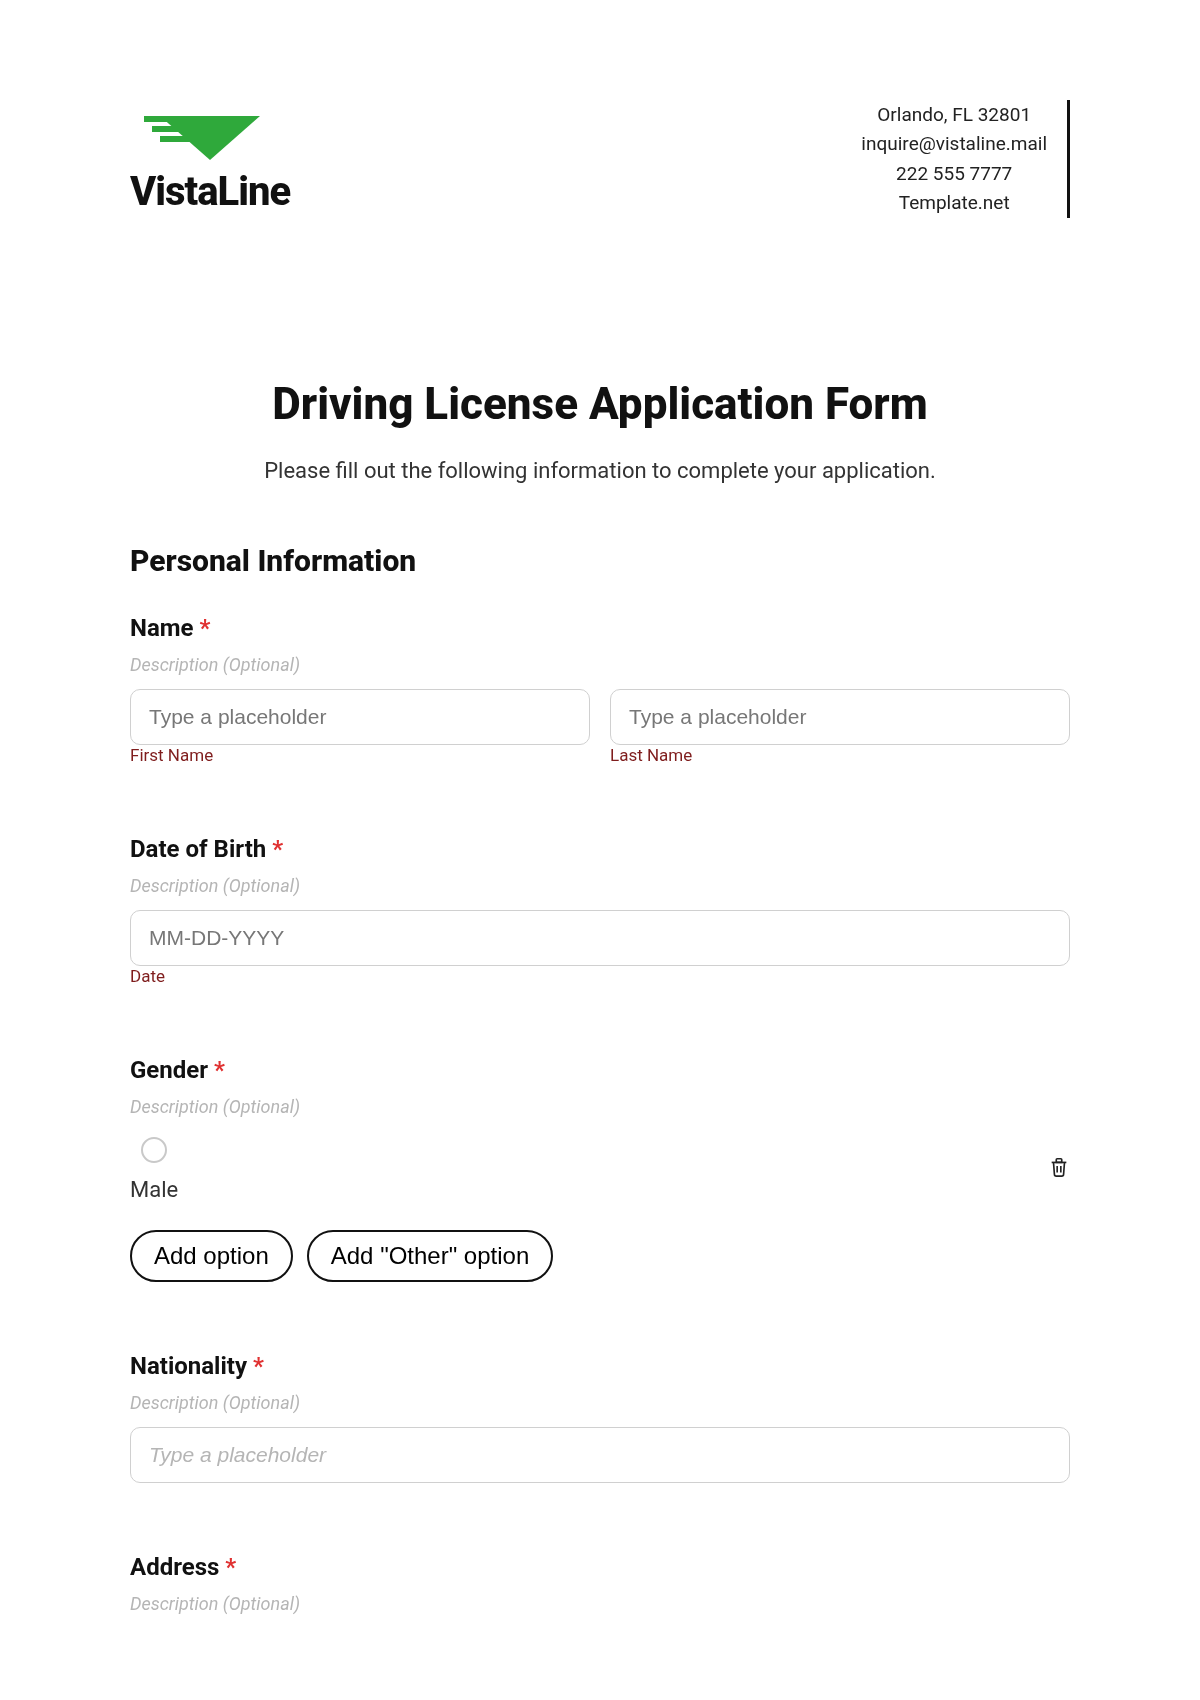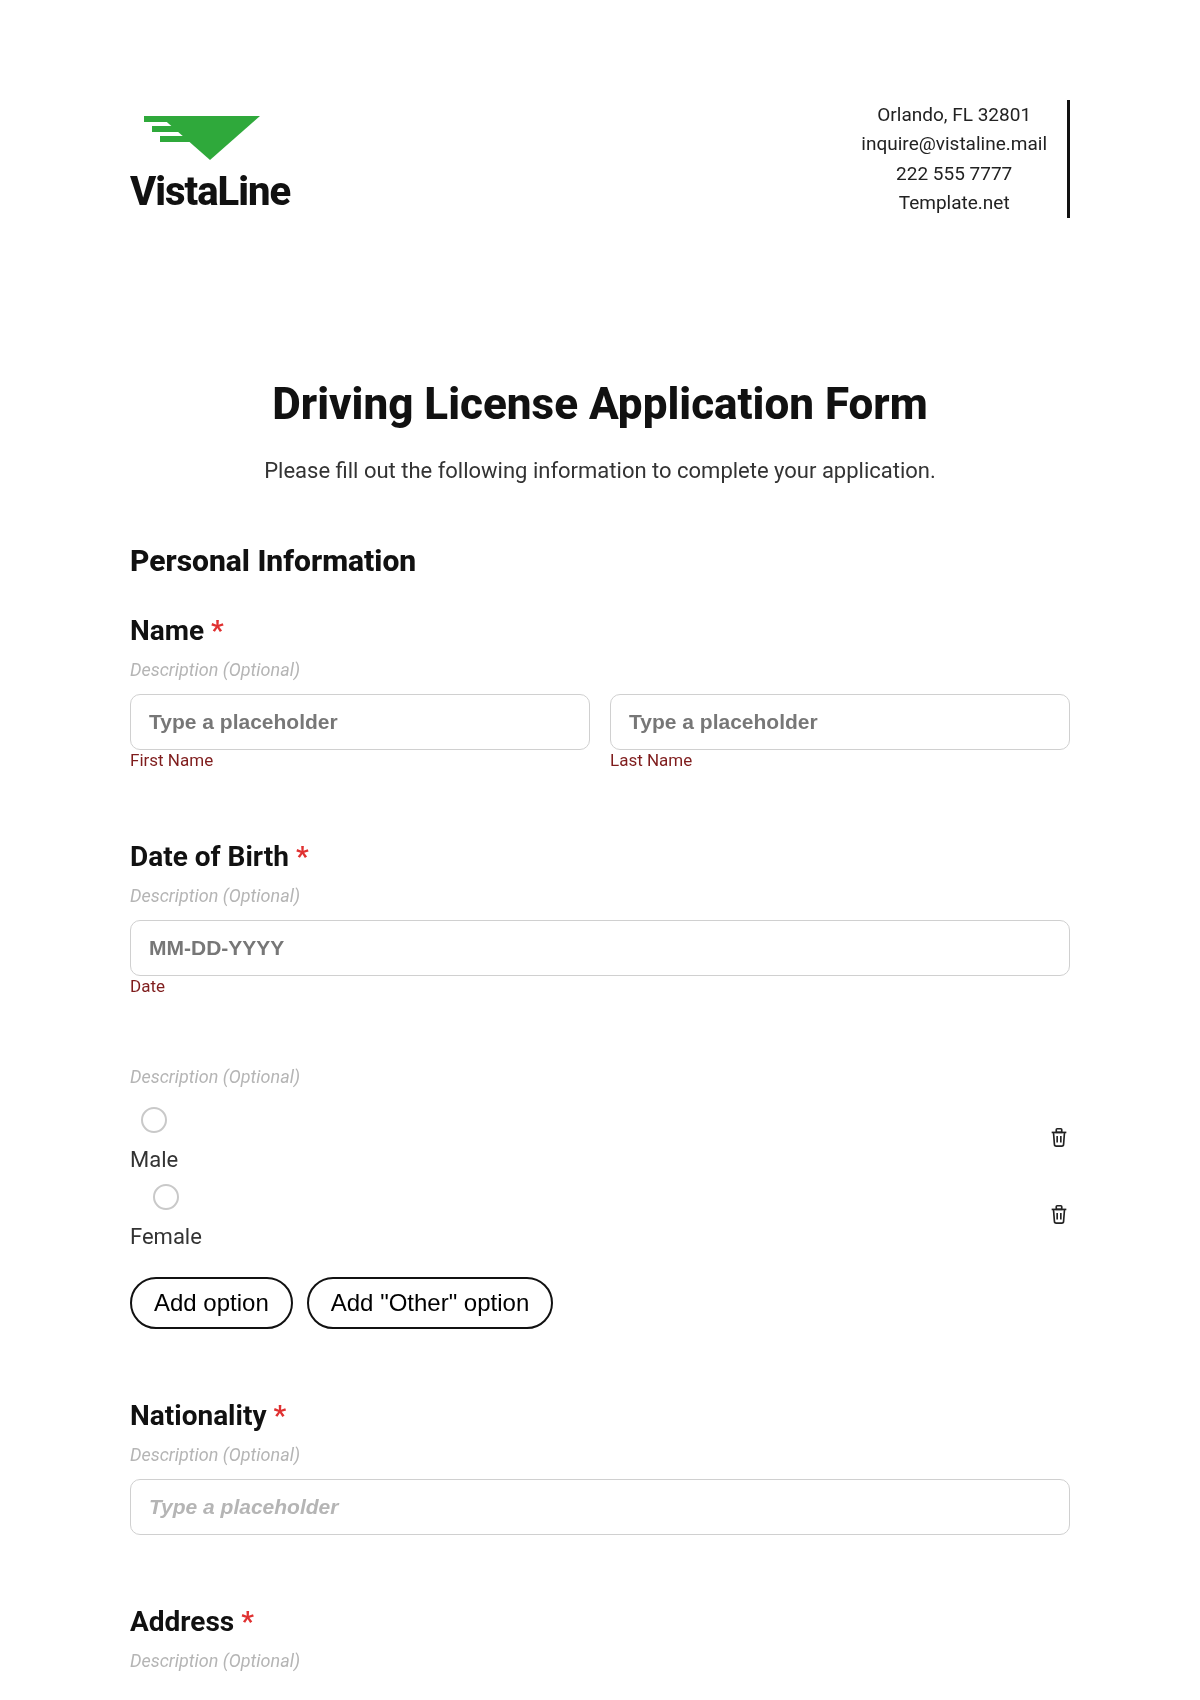--- a/index.html
+++ b/index.html
@@ -58,21 +58,21 @@
   }
   .section-title {
     font-size: 30px;
     font-weight: 800;
     margin-bottom: 36px;
   }
   .field-group {
     margin-bottom: 70px;
   }
   .field-label {
-    font-size: 28px;
+    font-size: 24px;
     font-weight: 700;
     margin-bottom: 12px;
   }
   .field-label .req { color: #e03131; }
   .field-desc {
     font-size: 18px;
     font-style: italic;
     color: #b5b5b5;
     margin-bottom: 14px;
   }
@@ -83,21 +83,20 @@
   .col { flex: 1; }
   .input {
     width: 100%;
     height: 56px;
     border: 1.5px solid #d0d0d0;
     border-radius: 10px;
     padding: 0 18px;
     font-size: 21px;
     color: #333;
     background: #fff;
-    font-weight: bold;
   }
   .input::placeholder { color: #777; }
   .input.soft::placeholder { color: #b5b5b5; font-style: italic; }
   .sublabel {
     font-size: 17px;
     color: #7f1d1d;
   }
   .radio-row {
     display: flex;
     align-items: center;
@@ -192,53 +191,42 @@
     <div class="field-label">
       <span>Date of Birth</span>
       <span class="req">*</span>
     </div>
     <div class="field-desc">Description (Optional)</div>
     <input class="input" type="text" placeholder="MM-DD-YYYY" style="">
     <div class="sublabel">Date</div>
   </div>
 
   <div class="field-group">
+    <div class="field-label">
+      <span>Gender</span>
+      <span class="req">*</span>
+    </div>
     <div class="field-desc">Description (Optional)</div>
 
     <div class="radio-row">
       <div class="radio-left">
         <span class="radio-dot"></span>
         <span class="radio-text">Male</span>
       </div>
       <span>
         <svg class="trash" viewBox="0 0 24 24" fill="none" stroke="currentColor" stroke-width="1.8">
           <path d="M4 7h16"></path>
             <path d="M10 3h4a1 1 0 0 1 1 1v3H9V4a1 1 0 0 1 1-1z"></path>
           <path d="M6 7l1 13a2 2 0 0 0 2 2h6a2 2 0 0 0 2-2l1-13"></path>
           <path d="M10 11v7"></path>
             <path d="M14 11v7"></path>
         </svg>
       </span>
     </div>
 
-    <div class="radio-row">
-      <div class="radio-left">
-        <span class="radio-dot"></span>
-        <span class="radio-text">Female</span>
-      </div>
-      <span>
-        <svg class="trash" viewBox="0 0 24 24" fill="none" stroke="currentColor" stroke-width="1.8">
-          <path d="M4 7h16"></path>
-            <path d="M10 3h4a1 1 0 0 1 1 1v3H9V4a1 1 0 0 1 1-1z"></path>
-          <path d="M6 7l1 13a2 2 0 0 0 2 2h6a2 2 0 0 0 2-2l1-13"></path>
-          <path d="M10 11v7"></path>
-            <path d="M14 11v7"></path>
-        </svg>
-      </span>
-    </div>
 
     <div class="pill-row">
       <button class="pill">Add option</button>
       <button class="pill">Add "Other" option</button>
     </div>
   </div>
 
   <div class="field-group">
     <div class="field-label">
       <span>Nationality</span>

